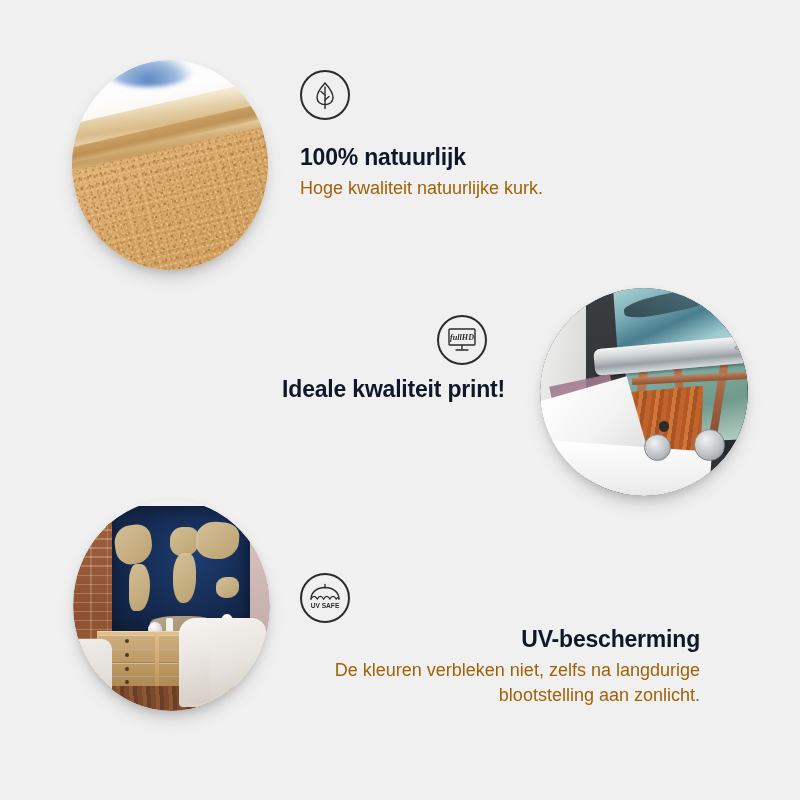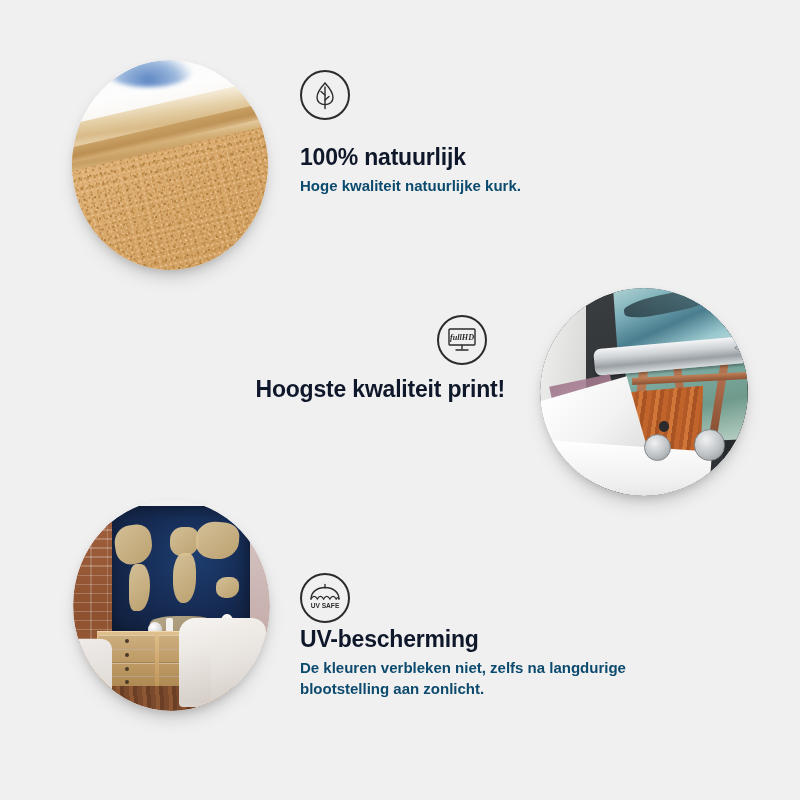--- a/index.html
+++ b/index.html
@@ -252,29 +252,28 @@
   .feature-title {
     margin: 0;
     font-size: 23px;
     font-weight: bold;
     color: #0f172a;
     letter-spacing: -0.2px;
     line-height: 1.15;
   }
   .feature-desc {
     margin: 6px 0 0 0;
-    font-size: 15px;
-    color: #0c4a6e;
+    font-size: 18px;
+    color: #a16207;
     line-height: 1.35;
-    font-weight: bold;
   }
 
   #text-natural { left: 300px; top: 144px; width: 400px; text-align: left; }
   #text-print   { left: 185px; top: 376px; width: 320px; text-align: right; }
-  #text-uv      { left: 300px; top: 626px; width: 400px; text-align: left; }
+  #text-uv      { left: 300px; top: 626px; width: 400px; text-align: right; }
 </style>
 </head>
 <body>
 
 <div class="stage">
 
   <div class="photo-circle" id="cork-photo">
     <div class="photo-inner">
       <div class="cork-sky"></div>
       <div class="cork-blue"></div>
@@ -326,21 +325,21 @@
   <div class="icon-badge" id="fullhd-badge">
     <svg width="32" height="28" viewBox="0 0 32 28" fill="none" stroke="#2b2b2b" stroke-width="1.4">
       <rect x="3" y="3" width="26" height="16" rx="1"></rect>
       <line x1="16" y1="19" x2="16" y2="23.5"></line>
       <line x1="10" y1="24" x2="22" y2="24" stroke-linecap="round"></line>
       <text x="16" y="14.2" font-family="'Liberation Serif', serif" font-size="8.2" font-style="italic" font-weight="bold" fill="#2b2b2b" stroke="none" text-anchor="middle">fullHD</text>
     </svg>
   </div>
 
   <div class="feature-text" id="text-print">
-    <h2 class="feature-title">Hoogste kwaliteit print!</h2>
+    <h2 class="feature-title">Ideale kwaliteit print!</h2>
   </div>
 
   <div class="photo-circle" id="room-photo">
     <div class="photo-inner">
       <div class="rm-wallright"></div>
       <div class="rm-map">
         <div class="rm-cont rm-c1"></div>
         <div class="rm-cont rm-c2"></div>
         <div class="rm-cont rm-c3"></div>
         <div class="rm-cont rm-c4"></div>

